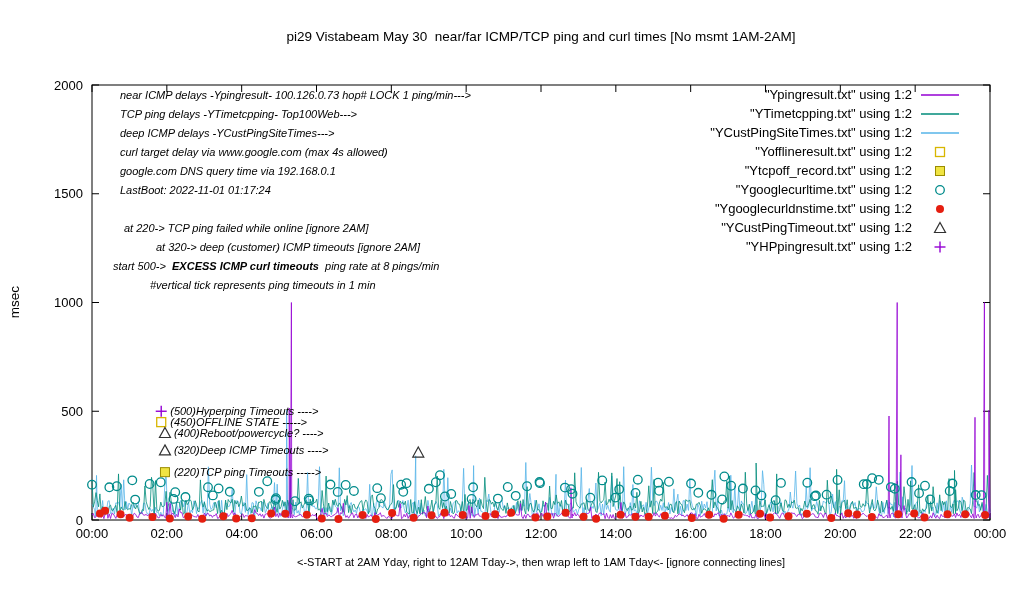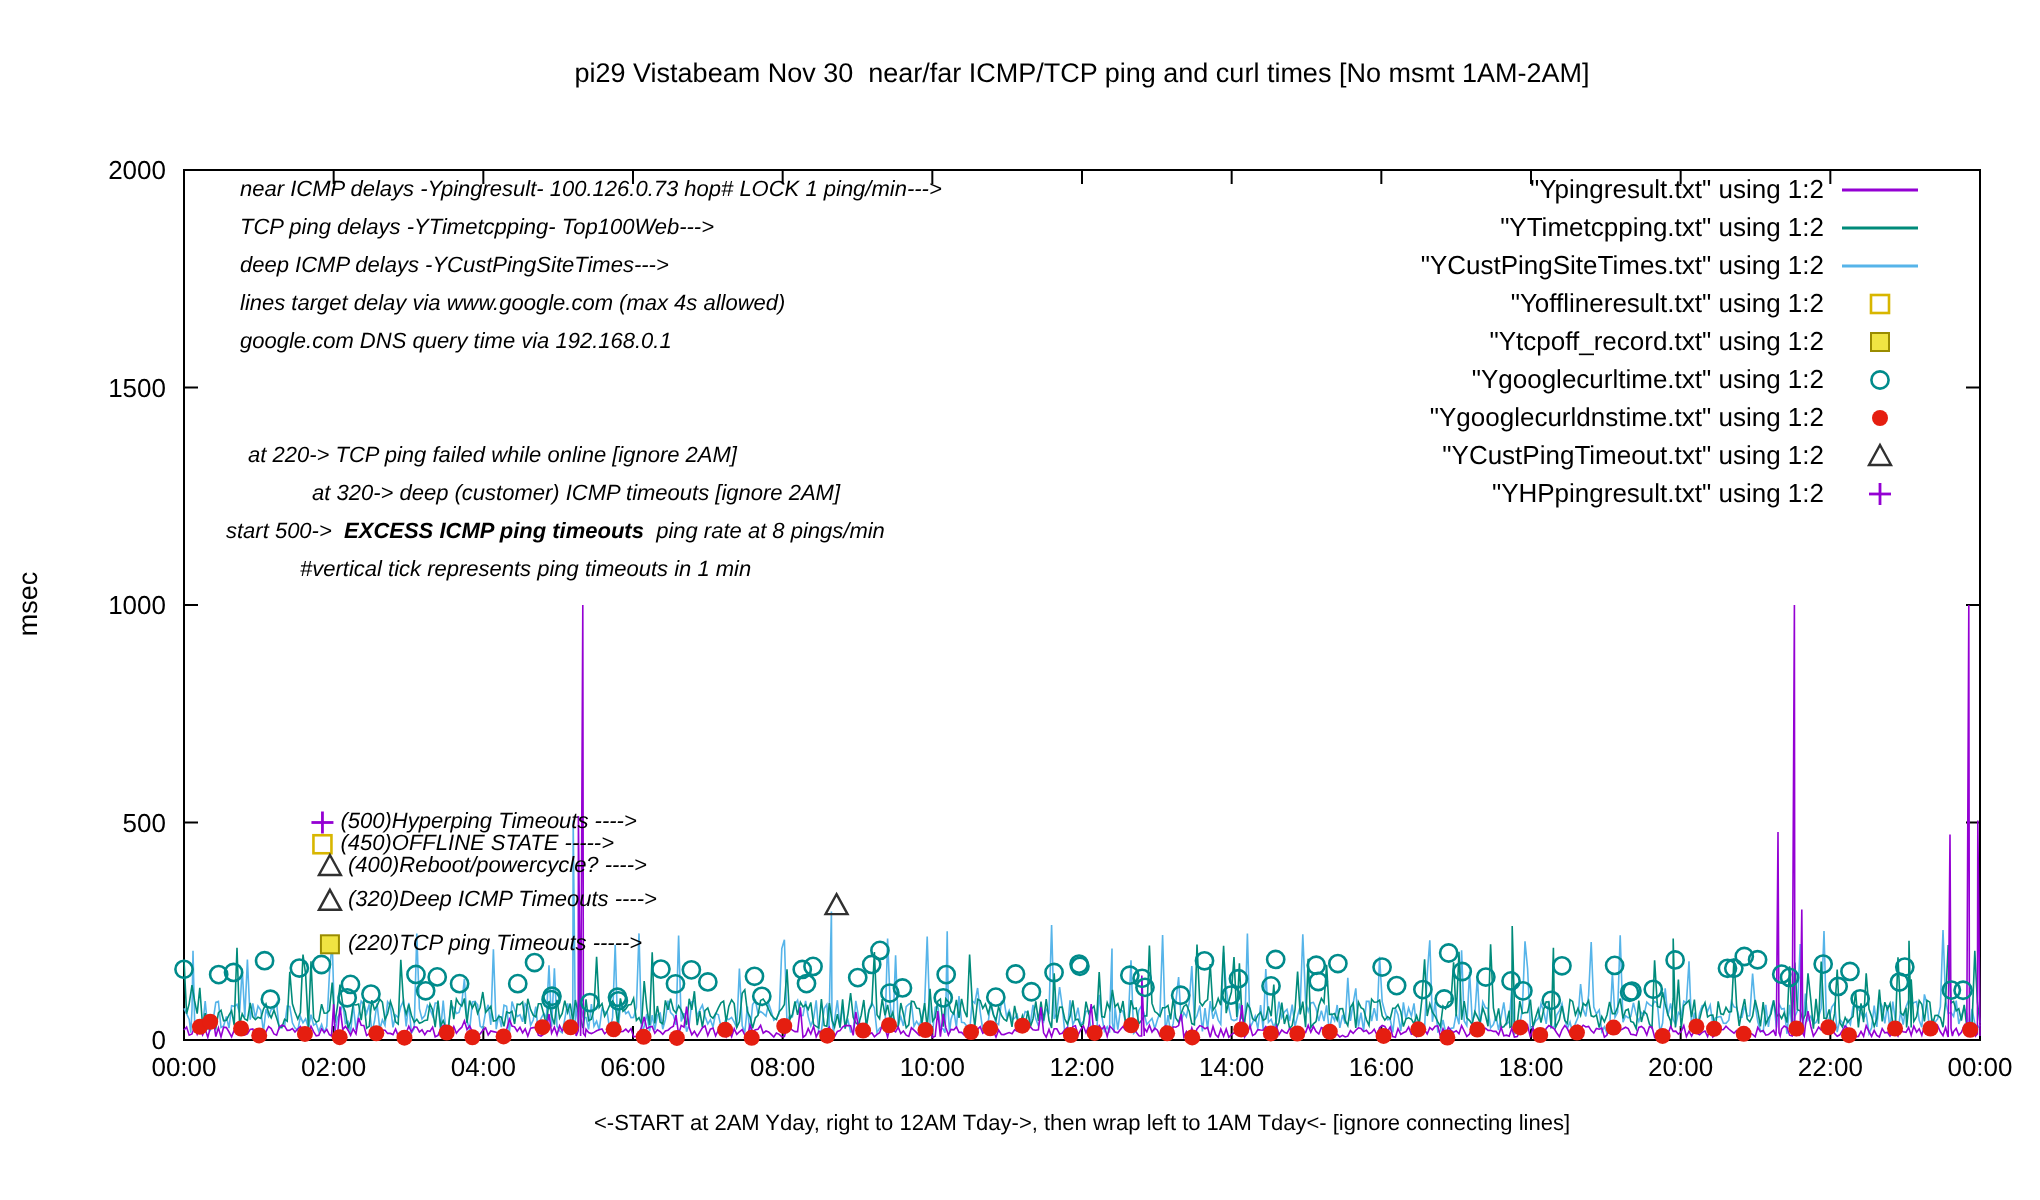--- a/index.html
+++ b/index.html
@@ -13,21 +13,21 @@
   #plot-svg{position:absolute;left:0;top:0;}
   #anno-layer{position:absolute;left:0;top:0;width:1020px;height:600px;pointer-events:none;}
   .anno{position:absolute;font-size:11px;white-space:pre;line-height:19px;font-style:italic;}
   .b{font-weight:700;}
   #plot-svg text{font-family:"Liberation Sans",sans-serif;font-size:13px;fill:#000;}
 </style>
 </head>
 <body>
 
 <div class="screen">
-  <div class="title">pi29 Vistabeam Nov 30  near/far ICMP/TCP ping and curl times [No msmt 1AM-2AM]</div>
+  <div class="title">pi29 Vistabeam May 30  near/far ICMP/TCP ping and curl times [No msmt 1AM-2AM]</div>
   <div class="ylabel">msec</div>
   <svg id="plot-svg" width="1020" height="600">
       <rect x="92" y="85" width="898" height="435" fill="none" stroke="#000" stroke-width="1"></rect>
       <line x1="92" x2="99" y1="520" y2="520" stroke="#000"></line>
       <line x1="990" x2="983" y1="520" y2="520" stroke="#000"></line>
       <text x="83" y="524.5" text-anchor="end">0</text>
       <line x1="92" x2="99" y1="411.25" y2="411.25" stroke="#000"></line>
       <line x1="990" x2="983" y1="411.25" y2="411.25" stroke="#000"></line>
       <text x="83" y="415.75" text-anchor="end">500</text>
       <line x1="92" x2="99" y1="302.5" y2="302.5" stroke="#000"></line>
@@ -243,25 +243,26 @@
       <line x1="161.22083333333333" x2="161.22083333333333" y1="405.75" y2="416.75" stroke="#9400d3" stroke-width="1.4"></line>
       <rect x="156.72083333333333" y="417.625" width="9" height="9" fill="none" stroke="#d8b600" stroke-width="1.3"></rect>
       <path d="M 164.9625 427.5 L 170.4625 437.5 L 159.4625 437.5 Z" fill="none" stroke="#303030" stroke-width="1.2"></path>
       <path d="M 164.9625 444.9 L 170.4625 454.9 L 159.4625 454.9 Z" fill="none" stroke="#303030" stroke-width="1.2"></path>
       <rect x="160.4625" y="467.65" width="9" height="9" fill="#f0e442" stroke="#9a8c00" stroke-width="1"></rect>
     </svg>
   <div id="anno-layer">
       <div class="anno" style="left: 120px; top: 86px;"><span>near ICMP delays -Ypingresult- 100.126.0.73 hop# LOCK 1 ping/min---&gt;</span></div>
       <div class="anno" style="left: 120px; top: 105px;"><span>TCP ping delays -YTimetcpping- Top100Web---&gt;</span></div>
       <div class="anno" style="left: 120px; top: 124px;"><span>deep ICMP delays -YCustPingSiteTimes---&gt;</span></div>
-      <div class="anno" style="left: 120px; top: 143px;"><span>lines target delay via www.google.com (max 4s allowed)</span></div>
+      <div class="anno" style="left: 120px; top: 143px;"><span>curl target delay via www.google.com (max 4s allowed)</span></div>
       <div class="anno" style="left: 120px; top: 162px;"><span>google.com DNS query time via 192.168.0.1</span></div>
+      <div class="anno" style="left: 120px; top: 181px;"><span>LastBoot: 2022-11-01 01:17:24</span></div>
       <div class="anno" style="left: 124px; top: 219px;"><span>at 220-&gt; TCP ping failed while online [ignore 2AM]</span></div>
       <div class="anno" style="left: 124px; top: 238px; margin-left: 32px;"><span>at 320-&gt; deep (customer) ICMP timeouts [ignore 2AM]</span></div>
-      <div class="anno" style="left: 113px; top: 257px;"><span>start 500-&gt;  </span><span class="b">EXCESS ICMP ping timeouts</span><span>  ping rate at 8 pings/min</span></div>
+      <div class="anno" style="left: 113px; top: 257px;"><span>start 500-&gt;  </span><span class="b">EXCESS ICMP curl timeouts</span><span>  ping rate at 8 pings/min</span></div>
       <div class="anno" style="left: 150px; top: 276px;"><span>#vertical tick represents ping timeouts in 1 min</span></div>
       <div class="anno" style="left: 170.221px; top: 401.75px;">(500)Hyperping Timeouts ----&gt;</div>
       <div class="anno" style="left: 170.221px; top: 412.625px;">(450)OFFLINE STATE -----&gt;</div>
       <div class="anno" style="left: 173.963px; top: 423.5px;">(400)Reboot/powercycle? ----&gt;</div>
       <div class="anno" style="left: 173.963px; top: 440.9px;">(320)Deep ICMP Timeouts ----&gt;</div>
       <div class="anno" style="left: 173.963px; top: 462.65px;">(220)TCP ping Timeouts -----&gt;</div>
     </div>
   <div class="xcaption">&lt;-START at 2AM Yday, right to 12AM Tday-&gt;, then wrap left to 1AM Tday&lt;- [ignore connecting lines]</div>
 </div>
 

